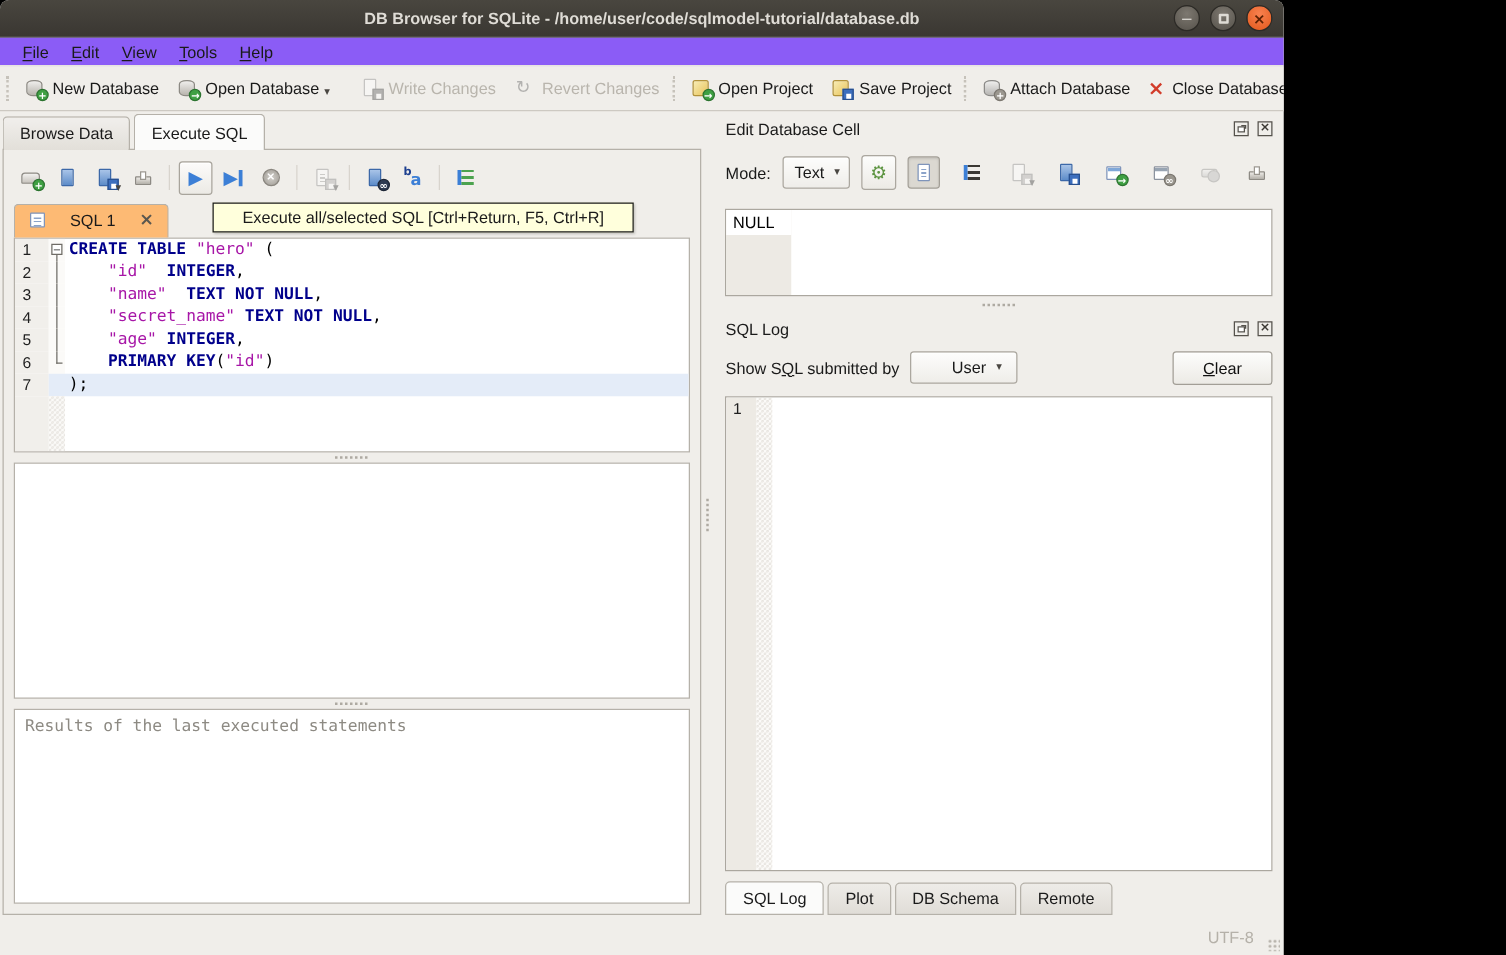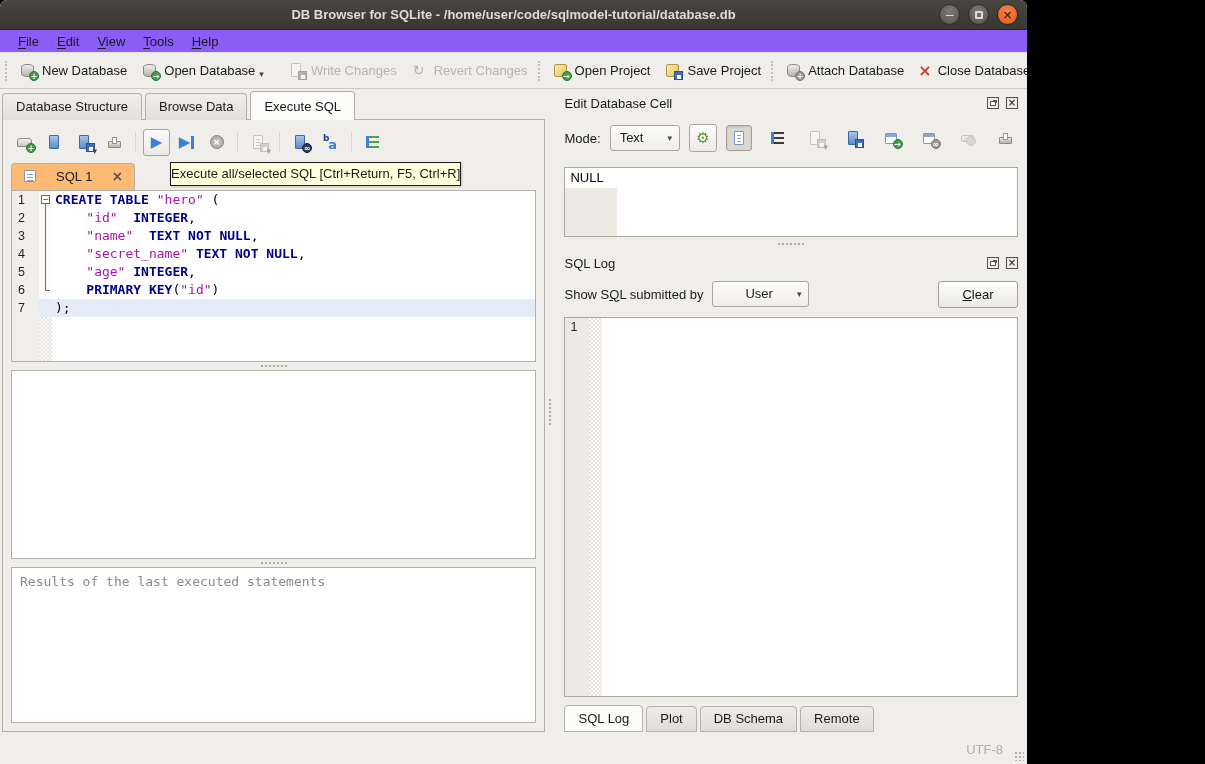--- a/index.html
+++ b/index.html
@@ -105,21 +105,21 @@
   .middle-panel { border:1px solid #b5b1a9; background:#fff; flex:1; }
   .results-panel { border:1px solid #b5b1a9; background:#fff; height:156px; padding:6px 8px; font-family:"DejaVu Sans Mono","Liberation Mono",monospace; font-size:13px; color:#8d8a83; }
 
   
   .dock-title { display:flex; align-items:center; height:24px; }
   .dock-btns { margin-left:auto; display:flex; gap:7px; align-items:center; }
   .dock-btn { width:12px; height:12px; border:1px solid #55524c; display:flex; align-items:center; justify-content:center; background:#f0eeea; }
   .float-in { width:6px; height:5px; border:1px solid #55524c; background:#fff; box-shadow:2px -2px 0 -1px #55524c; }
   .dock-btn .glyph { font-size:10px; font-weight:bold; color:#3b3833; }
   .mode-row { display:flex; align-items:center; gap:9px; height:34px; margin-top:6px; }
-  .select { display:inline-flex; align-items:center; background:linear-gradient(#fdfdfc,#efede9); border:1px solid #aba79f; border-radius:3px; padding:4px 7px 5px 9px; gap:26px; box-shadow:0 1px 0 rgba(255,255,255,.7) inset; }
+  .select { display:inline-flex; align-items:center; background:linear-gradient(#fdfdfc,#efede9); border:1px solid #aba79f; border-radius:3px; padding:4px 7px 5px 9px; gap:10px; box-shadow:0 1px 0 rgba(255,255,255,.7) inset; }
   .select .dd { top:1px; }
   .sq-btn { width:28px; height:28px; border:1px solid #aba79f; border-radius:3px; background:linear-gradient(#fdfdfc,#eceae5); display:flex; align-items:center; justify-content:center; }
   .gear { color:#5c9440; font-size:15px; }
   .cell-icons { margin-left:auto; display:flex; gap:12px; align-items:center; }
   .cicon { width:26px; height:26px; display:flex; align-items:center; justify-content:center; position:relative; border:1px solid transparent; border-radius:3px; }
   .cicon.toggled { border-color:#a39f97; background:#dbd8d1; box-shadow:inset 0 1px 2px rgba(0,0,0,.12); }
   .cicon.disabled { opacity:.45; filter:grayscale(1); }
   .wrapline { width:13px; height:12px; background:repeating-linear-gradient(#3b3833 0 2px,transparent 2px 5px); border-left:3px solid #3c7fd6; }
   .nullpill { width:13px; height:7px; background:linear-gradient(#f2f1ef,#c9c5bf); border:1px solid #9a968f; border-radius:2px; }
   .nullpill::after { content:""; position:absolute; right:3px; bottom:4px; width:8px; height:8px; border-radius:50%; background:#c1bdb6; border:1px solid #9a968f; }
@@ -143,21 +143,21 @@
 
   .bottom-tabs { display:flex; margin-top:8px; height:27px; align-items:flex-end; }
   .btab { padding:4px 13px 5px; background:linear-gradient(#eeece8,#e0ddd7); border:1px solid #b5b1a9; border-radius:4px 4px 0 0; margin-right:3px; }
   .btab.active { background:#fbfbfa; padding-top:5px; }
 
   
   .statusbar { height:29px; display:flex; align-items:center; justify-content:flex-end; padding-right:24px; color:#b5b1a9; position:relative; }
   .size-grip { position:absolute; right:3px; bottom:3px; width:10px; height:10px; background:radial-gradient(circle,#b5b1a9 1px,transparent 1.2px); background-size:4px 4px; }
 
   
-  .tooltip { position:absolute; left:170px; top:162px; background:#ffffdc; border:1px solid #1a1a1a; padding:3px 0 4px; white-space:nowrap; z-index:50; box-shadow:1px 1px 2px rgba(0,0,0,.2); }
+  .tooltip { position:absolute; left:170px; top:162px; background:#ffffdc; border:1px solid #1a1a1a; padding:3px 23px 4px; white-space:nowrap; z-index:50; box-shadow:1px 1px 2px rgba(0,0,0,.2); }
 </style>
 </head>
 <body>
 
 <div class="app">
 
   <div class="titlebar">
     <div class="title">DB Browser for SQLite - /home/user/code/sqlmodel-tutorial/database.db</div>
     <div class="win-controls">
       <div class="win-btn">
@@ -237,21 +237,20 @@
     <div class="tb">
       <span class="glyph red-x">×</span>
       <span>Close Database</span>
     </div>
   </div>
 
   <div class="main">
 
     <div class="left-pane">
       <div class="tabs-row">
-        <div class="tab">Database Structure</div>
         <div class="tab">Browse Data</div>
         <div class="tab active">Execute SQL</div>
       </div>
       <div class="tab-content">
 
         <div class="sql-toolbar">
           <div class="stb">
               <span class="ic">
                 <span class="tabshape"></span>
                 <span class="badge green">+</span>

